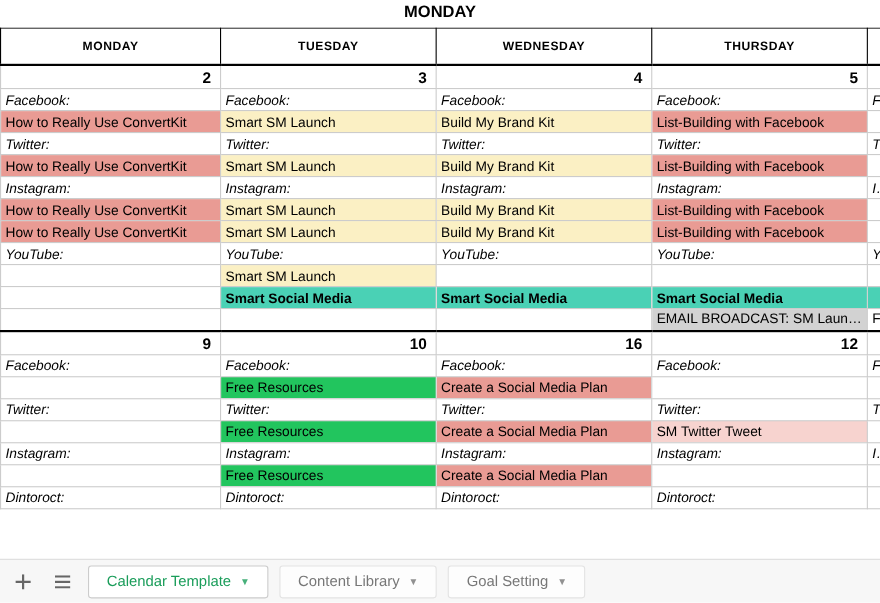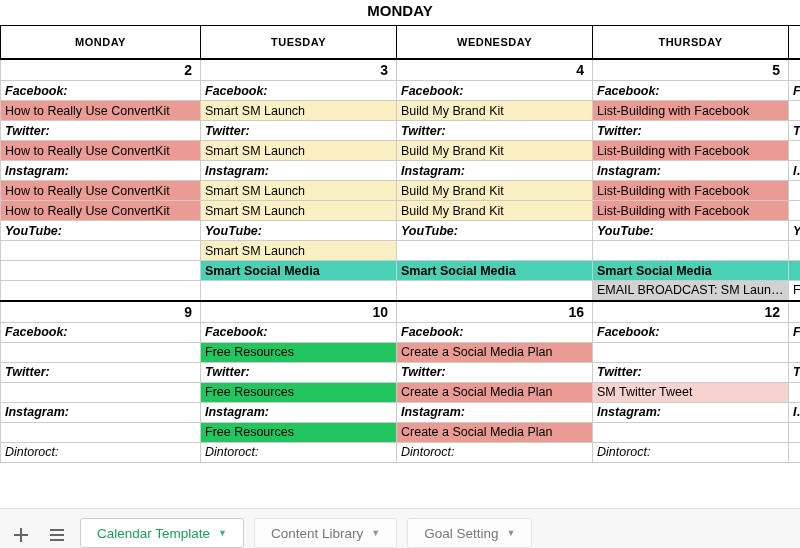--- a/index.html
+++ b/index.html
@@ -23,38 +23,38 @@
     border: 1px solid #ccc;
     font-size: 12.5px;
     padding: 2px 4px;
     height: 20px;
     overflow: hidden; white-space: nowrap; text-overflow: ellipsis;
     vertical-align: middle;
     background: #fff;
   }
   .daterow td { border-top: 2px solid #000; }
   .datecell { text-align: right; font-weight: bold; font-size: 14px; padding-right: 8px; }
-  .platform { font-style: italic; font-weight: bold; }
+  .platform { font-style: italic; }
   .bg-pink   { background: #e99b94; }
   .bg-yellow { background: #fbf0c4; }
   .bg-teal   { background: #4ad1b5; font-weight: bold; }
   .bg-grey   { background: #d2d2d2; }
   .bg-lblue  { background: #22c55e; }
   .bg-lpink  { background: #f7d3cf; }
   td.selected { outline: 2px solid #3b7de0; outline-offset: -2px; position: relative; }
   td.selected::after {
     content: ""; position: absolute; right: -3px; bottom: -3px;
     width: 6px; height: 6px; background: #3b7de0;
   }
   .truncated { font-style: italic; color: #000; }
 
   
   .tabs {
     height: 40px; border-top: 1px solid #ddd; background: #f7f7f7;
-    display: flex; align-items: flex-end; gap: 10px; padding: 0 8px;
+    display: flex; align-items: center; gap: 10px; padding: 0 8px;
   }
   .tabs .iconbtn {
     width: 26px; height: 26px; display: grid; place-items: center;
     color: #666; cursor: pointer; border-radius: 3px;
   }
   .tab {
     height: 30px; padding: 0 16px; display: flex; align-items: center; gap: 8px;
     border-radius: 3px; font-size: 13.5px; color: #777; cursor: pointer;
     background: #fdfdfd; border: 1px solid #e3e3e3;
   }

